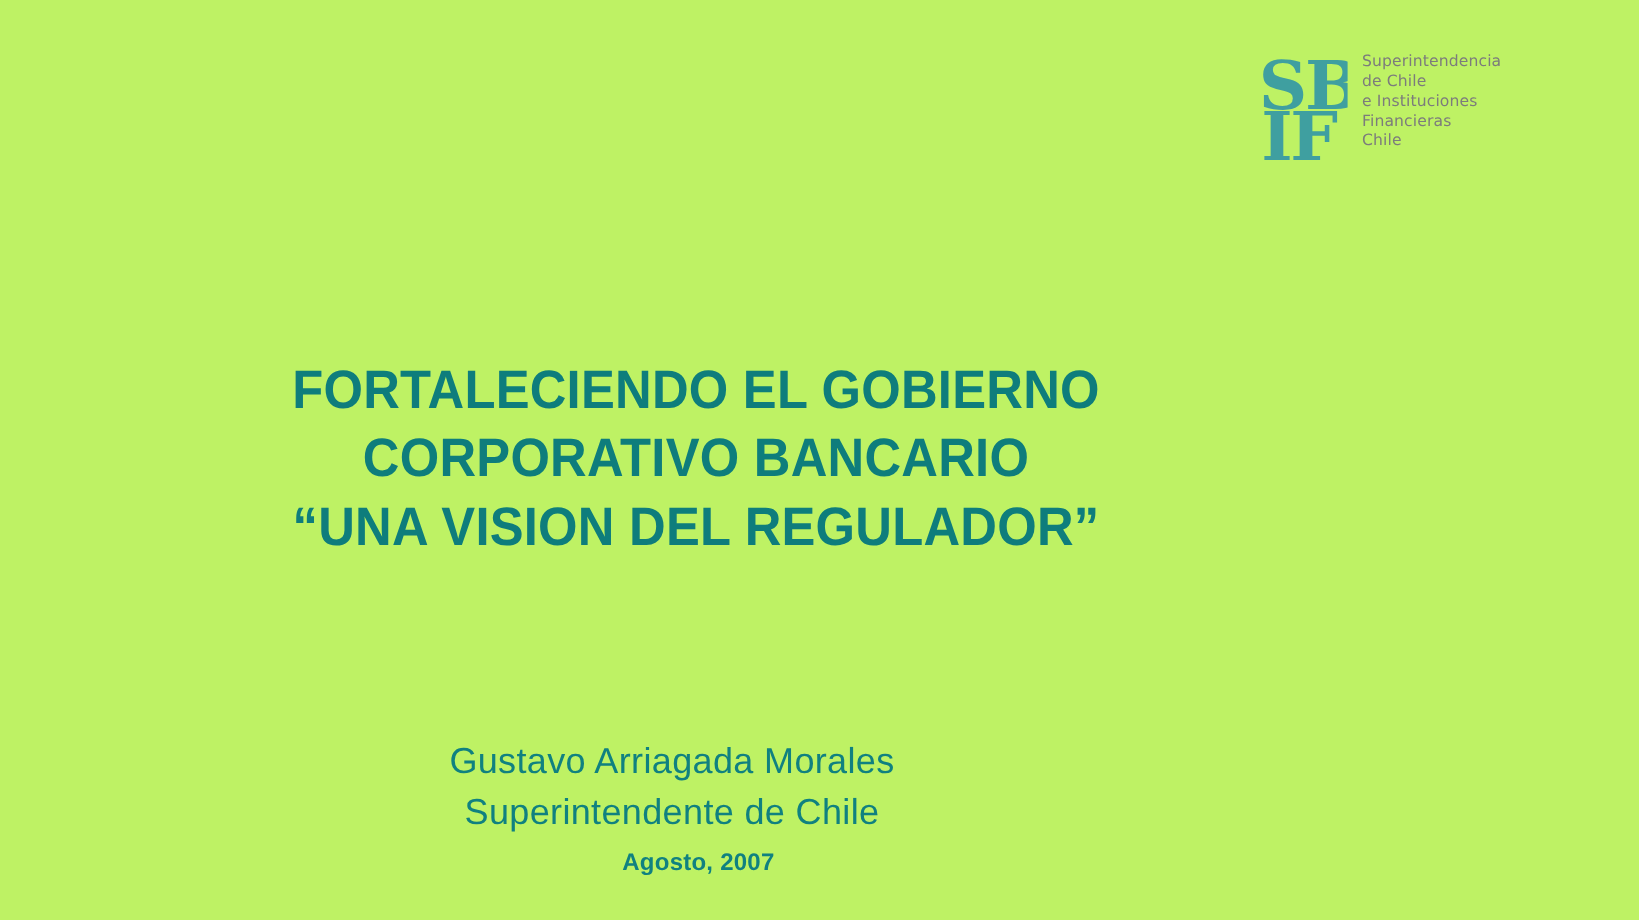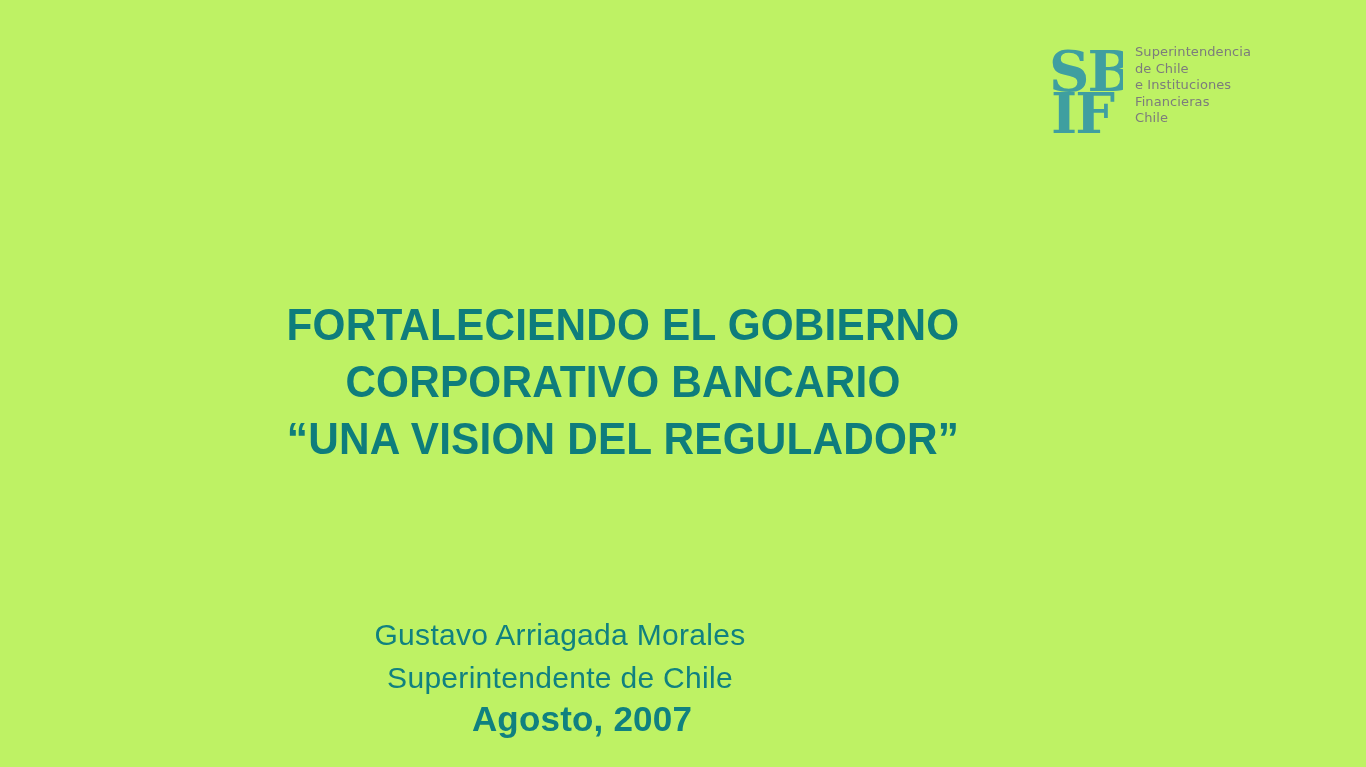--- a/index.html
+++ b/index.html
@@ -54,21 +54,20 @@
     display: block;
   }
 
   
   .title-block {
     position: absolute;
     left: 0;
     top: 296px;
     width: 1160px;
     text-align: center;
-    margin-left: 43px;
   }
   .title-line {
     color: #0e7d7c;
     font-family: "Liberation Sans", sans-serif;
     font-weight: bold;
     font-size: 45px;
     line-height: 57px;
     letter-spacing: 0.2px;
     transform: scaleX(0.94);
     transform-origin: center center;
@@ -87,21 +86,21 @@
     color: #108180;
     font-family: "Liberation Sans", sans-serif;
     font-weight: normal;
     font-size: 30px;
     line-height: 43px;
     letter-spacing: 0.3px;
     white-space: nowrap;
   }
   .author-line.date {
     font-weight: bold;
-    font-size: 35px;
+    font-size: 20px;
     line-height: 40px;
     letter-spacing: 0.2px;
     padding-left: 44px;
   }
 </style>
 </head>
 <body>
 
 <div class="slide">
 

